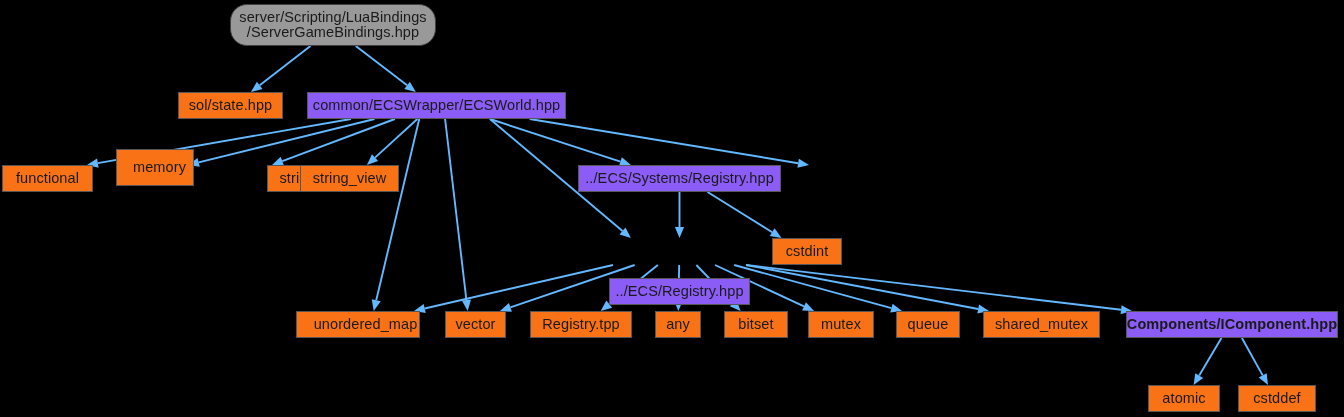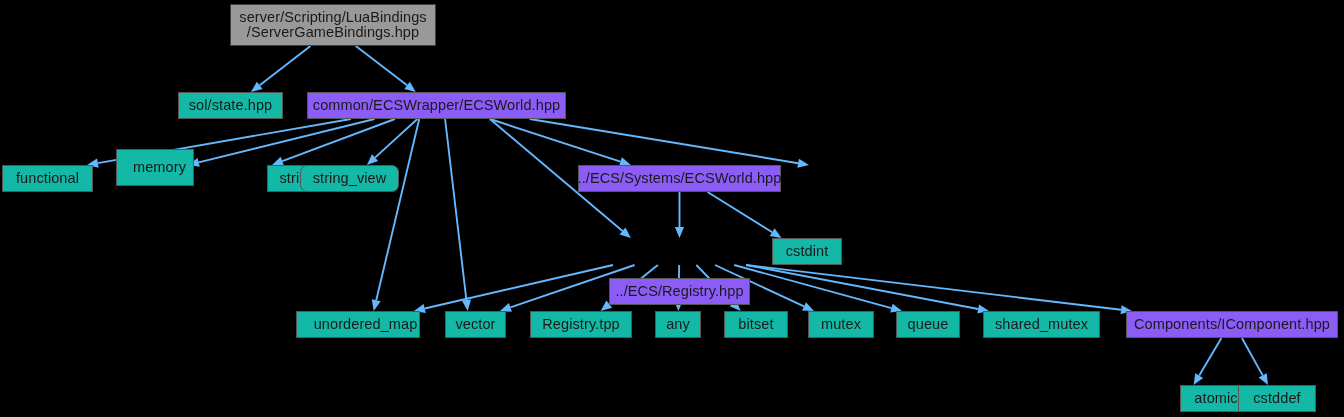--- a/index.html
+++ b/index.html
@@ -40,21 +40,21 @@
     text-align: center;
     border: 1px solid #565656;
     color: #1a1a1a;
     font-size: 14.5px;
     line-height: 15px;
     letter-spacing: 0.1px;
     white-space: pre;
     user-select: none;
   }
   .node.fill-light {
-    background: #14b8a6;
+    background: #f97316;
   }
   .node.fill-white {
     background: #8b5cf6;
   }
   .node.fill-gray {
     background: #999999;
     border-color: #404040;
   }
   .node-label {
     display: block;
@@ -158,36 +158,36 @@
       <g>
         <line x1="1221.44" y1="338.00" x2="1199.21" y2="375.54" stroke="#63b8ff" stroke-width="1.9"></line>
         <polygon points="1193.60,385.00 1195.25,373.19 1203.16,377.88" fill="#63b8ff"></polygon>
       </g>
       <g>
         <line x1="1241.90" y1="338.00" x2="1262.66" y2="375.38" stroke="#63b8ff" stroke-width="1.9"></line>
         <polygon points="1268.00,385.00 1258.64,377.62 1266.68,373.15" fill="#63b8ff"></polygon>
       </g>
     </svg>
   <div id="node-layer">
-      <div class="node fill-gray" style="left: 230px; top: 4px; width: 206px; height: 42px;"><span class="node-label">server/Scripting/LuaBindings
+      <div class="node fill-gray" style="left: 230px; top: 4px; width: 206px; height: 42px; border-radius: 17px;"><span class="node-label">server/Scripting/LuaBindings
 /ServerGameBindings.hpp</span></div>
       <div class="node fill-light" style="left: 178px; top: 92px; width: 105px; height: 27px;"><span class="node-label">sol/state.hpp</span></div>
       <div class="node fill-white" style="left: 307px; top: 92px; width: 259px; height: 27px;"><span class="node-label">common/ECSWrapper/ECSWorld.hpp</span></div>
       <div class="node fill-light" style="left: 2px; top: 165px; width: 91px; height: 27px;"><span class="node-label">functional</span></div>
       <div class="node fill-light" style="left: 116px; top: 149px; width: 78px; height: 37px; justify-content: flex-end;"><span class="node-label">memory</span></div>
       <div class="node fill-light" style="left: 235px; top: 165px; width: 61px; height: 27px; margin-left: 32px;"><span class="node-label">string</span></div>
-      <div class="node fill-light" style="left: 300px; top: 165px; width: 99px; height: 27px; border-radius: 7px;"><span class="node-label">string_view</span></div>
-      <div class="node fill-white" style="left: 578px; top: 165px; width: 203px; height: 27px;"><span class="node-label">../ECS/Systems/ECSWorld.hpp</span></div>
+      <div class="node fill-light" style="left: 300px; top: 165px; width: 99px; height: 27px;"><span class="node-label">string_view</span></div>
+      <div class="node fill-white" style="left: 578px; top: 165px; width: 203px; height: 27px;"><span class="node-label">../ECS/Systems/Registry.hpp</span></div>
       <div class="node fill-white" style="left: 609px; top: 238px; width: 141px; height: 27px; margin-top: 40px;"><span class="node-label">../ECS/Registry.hpp</span></div>
       <div class="node fill-light" style="left: 772px; top: 238px; width: 70px; height: 27px;"><span class="node-label">cstdint</span></div>
       <div class="node fill-light" style="left: 296px; top: 311px; width: 124px; height: 27px; padding-left: 15px;"><span class="node-label">unordered_map</span></div>
       <div class="node fill-light" style="left: 445px; top: 311px; width: 61px; height: 27px;"><span class="node-label">vector</span></div>
       <div class="node fill-light" style="left: 530px; top: 311px; width: 102px; height: 27px;"><span class="node-label">Registry.tpp</span></div>
       <div class="node fill-light" style="left: 655px; top: 311px; width: 46px; height: 27px; justify-content: center;"><span class="node-label">any</span></div>
       <div class="node fill-light" style="left: 724px; top: 311px; width: 64px; height: 27px;"><span class="node-label">bitset</span></div>
       <div class="node fill-light" style="left: 808px; top: 311px; width: 66px; height: 27px;"><span class="node-label">mutex</span></div>
       <div class="node fill-light" style="left: 896px; top: 311px; width: 64px; height: 27px;"><span class="node-label">queue</span></div>
       <div class="node fill-light" style="left: 983px; top: 311px; width: 117px; height: 27px; justify-content: center;"><span class="node-label">shared_mutex</span></div>
-      <div class="node fill-white" style="left: 1126px; top: 311px; width: 212px; height: 27px;"><span class="node-label">Components/IComponent.hpp</span></div>
-      <div class="node fill-light" style="left: 1148px; top: 385px; width: 72px; height: 27px; margin-left: 32px;"><span class="node-label">atomic</span></div>
+      <div class="node fill-white" style="left: 1126px; top: 311px; width: 212px; height: 27px; font-weight: bold;"><span class="node-label">Components/IComponent.hpp</span></div>
+      <div class="node fill-light" style="left: 1148px; top: 385px; width: 72px; height: 27px;"><span class="node-label">atomic</span></div>
       <div class="node fill-light" style="left: 1238px; top: 385px; width: 78px; height: 27px;"><span class="node-label">cstddef</span></div>
     </div>
 </div>
 
 </body></html>

